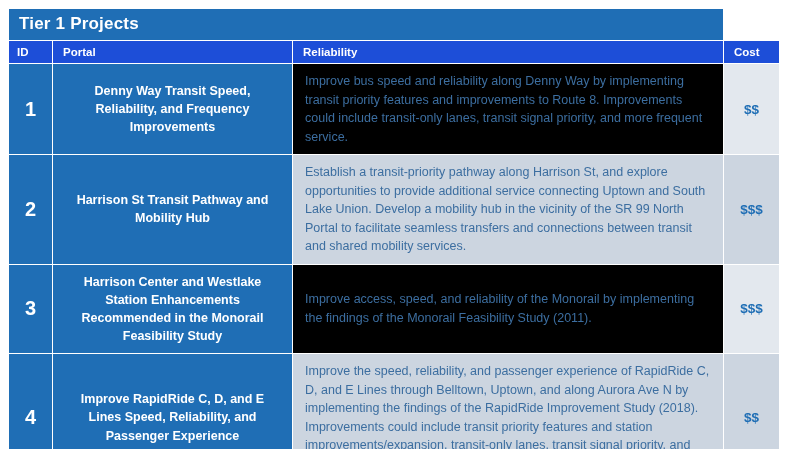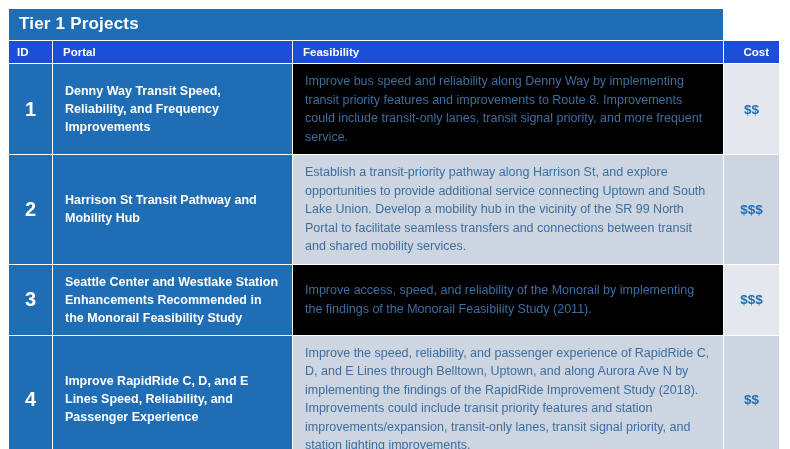--- a/index.html
+++ b/index.html
@@ -51,21 +51,21 @@
     font-weight: bold;
     padding: 5px 10px 5px 10px;
     border: 1px solid #ffffff;
   }
   .head-row td.col-id {
     text-align: center;
     padding-left: 8px;
     text-align: left;
   }
   .head-row td.col-cost {
-    text-align: right;
+    text-align: left;
     margin-top: 30px;
   }
 
   
   tr.data-row td {
     border: 1px solid #ffffff;
     vertical-align: middle;
   }
   td.cell-id {
     background: #1f6eb5;
@@ -76,20 +76,21 @@
     width: 44px;
   }
   td.cell-title {
     background: #1f6eb5;
     color: #ffffff;
     font-size: 12.5px;
     font-weight: bold;
     line-height: 1.45;
     padding: 8px 12px 8px 12px;
     width: 196px;
+    text-align: center;
   }
   td.cell-desc {
     background: #000000;
     color: #3c6ea0;
     font-size: 12.5px;
     line-height: 1.48;
     padding: 8px 12px 8px 12px;
   }
   td.cell-cost {
     background: #e3e8ee;
@@ -122,41 +123,41 @@
     </colgroup>
     <tbody>
       <tr class="title-bar">
         <td colspan="3">Tier 1 Projects</td>
         <td class="title-blank"></td>
       </tr>
 
       <tr class="head-row">
         <td class="col-id">ID</td>
         <td class="col-title">Portal</td>
-        <td class="col-desc">Feasibility</td>
+        <td class="col-desc">Reliability</td>
         <td class="col-cost">Cost</td>
       </tr>
 
       <tr class="data-row">
         <td class="cell-id">1</td>
         <td class="cell-title">Denny Way Transit Speed, Reliability, and Frequency Improvements</td>
         <td class="cell-desc">Improve bus speed and reliability along Denny Way by implementing transit priority features and improvements to Route 8. Improvements could include transit-only lanes, transit signal priority, and more frequent service.</td>
         <td class="cell-cost">$$</td>
       </tr>
 
       <tr class="data-row alt">
         <td class="cell-id">2</td>
         <td class="cell-title">Harrison St Transit Pathway and Mobility Hub</td>
         <td class="cell-desc">Establish a transit-priority pathway along Harrison St, and explore opportunities to provide additional service connecting Uptown and South Lake Union. Develop a mobility hub in the vicinity of the SR 99 North Portal to facilitate seamless transfers and connections between transit and shared mobility services.</td>
         <td class="cell-cost">$$$</td>
       </tr>
 
       <tr class="data-row">
         <td class="cell-id">3</td>
-        <td class="cell-title">Seattle Center and Westlake Station Enhancements Recommended in the Monorail Feasibility Study</td>
+        <td class="cell-title">Harrison Center and Westlake Station Enhancements Recommended in the Monorail Feasibility Study</td>
         <td class="cell-desc">Improve access, speed, and reliability of the Monorail by implementing the findings of the Monorail Feasibility Study (2011).</td>
         <td class="cell-cost">$$$</td>
       </tr>
 
       <tr class="data-row alt">
         <td class="cell-id">4</td>
         <td class="cell-title">Improve RapidRide C, D, and E Lines Speed, Reliability, and Passenger Experience</td>
         <td class="cell-desc">Improve the speed, reliability, and passenger experience of RapidRide C, D, and E Lines through Belltown, Uptown, and along Aurora Ave N by implementing the findings of the RapidRide Improvement Study (2018). Improvements could include transit priority features and station improvements/expansion, transit-only lanes, transit signal priority, and station lighting improvements.</td>
         <td class="cell-cost">$$</td>
       </tr>

